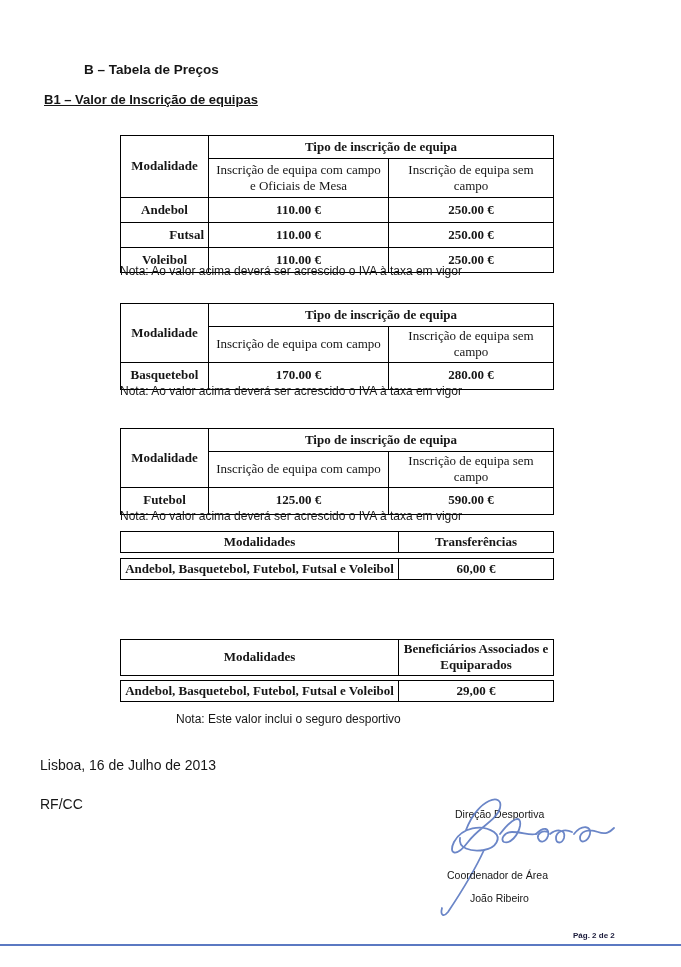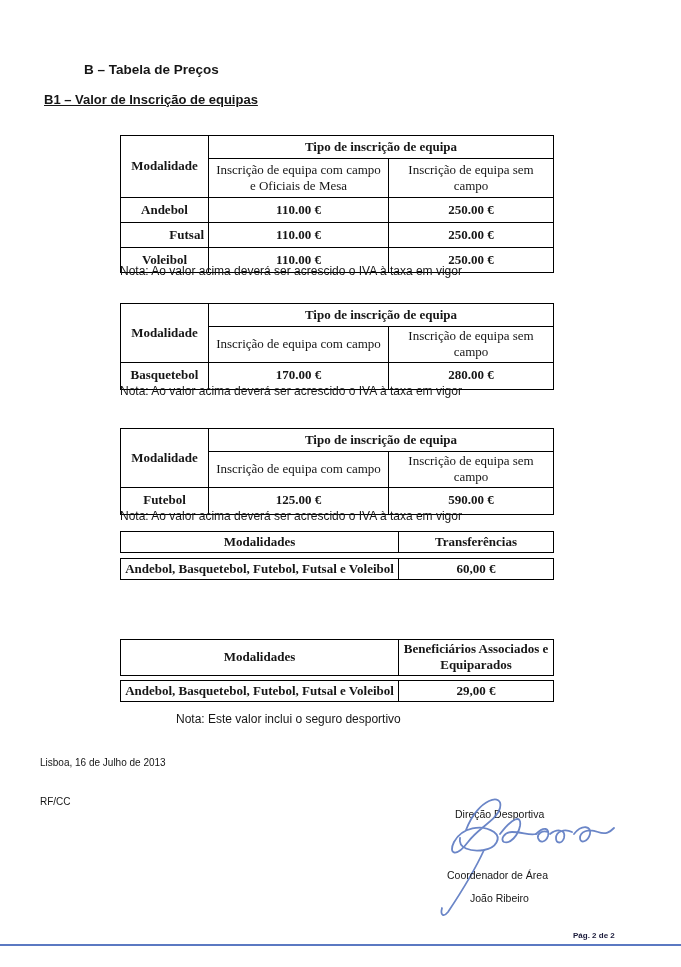--- a/index.html
+++ b/index.html
@@ -10,21 +10,21 @@
   .abs { position:absolute; }
   .h-main { font-weight:bold; font-size:13.5px; }
   .h-sub  { font-weight:bold; font-size:13px; }
   table { border-collapse:collapse; table-layout:fixed; width:433px; }
   td {
     border:1px solid #000; text-align:center; vertical-align:middle;
     font-size:13px; padding:1px 4px; line-height:1.25; overflow:hidden;font-family:Liberation Serif, serif;
   }
   td.b { font-weight:bold; }
   .note { font-size:12px; color:#161616; }
-  .smalltext { font-size:10px; }
+  .smalltext { font-size:14px; }
   .pagefoot { font-size:8px; font-weight:bold; color:#1a1a3a; }
   .footline { position:absolute; left:0; top:944px; width:681px; height:2px; }
   .sig-svg { position:absolute; left:408px; top:790px; pointer-events:none; }
   .sigtext { font-size:10.5px; }
 </style>
 </head>
 <body>
 
 <div class="page">
 

